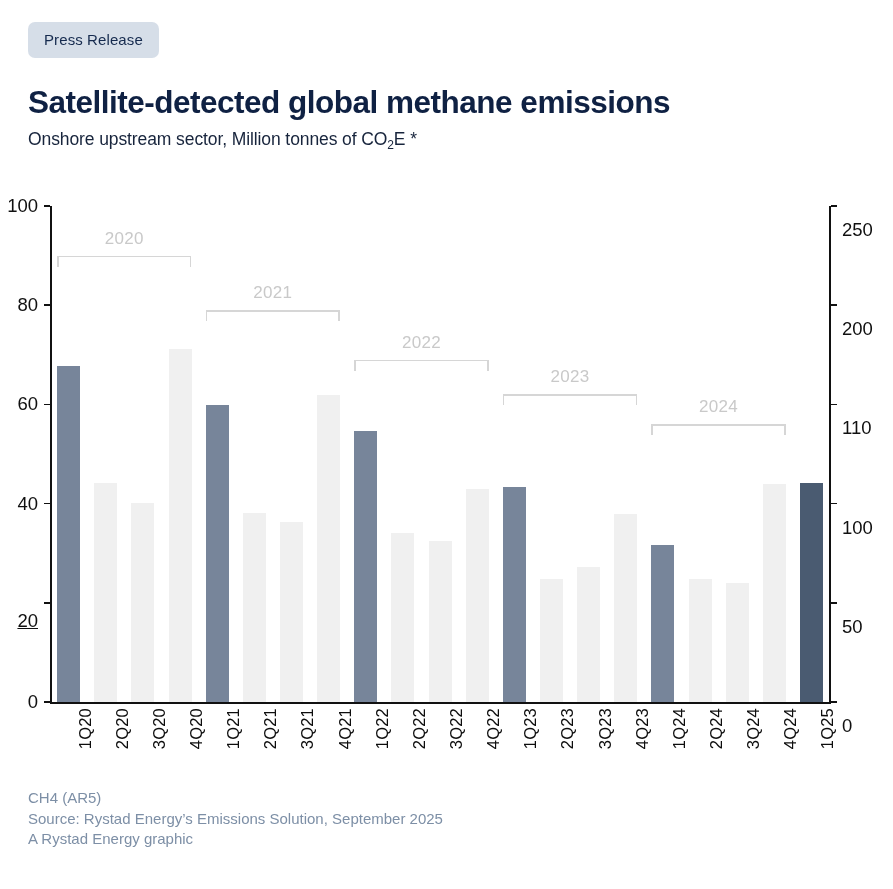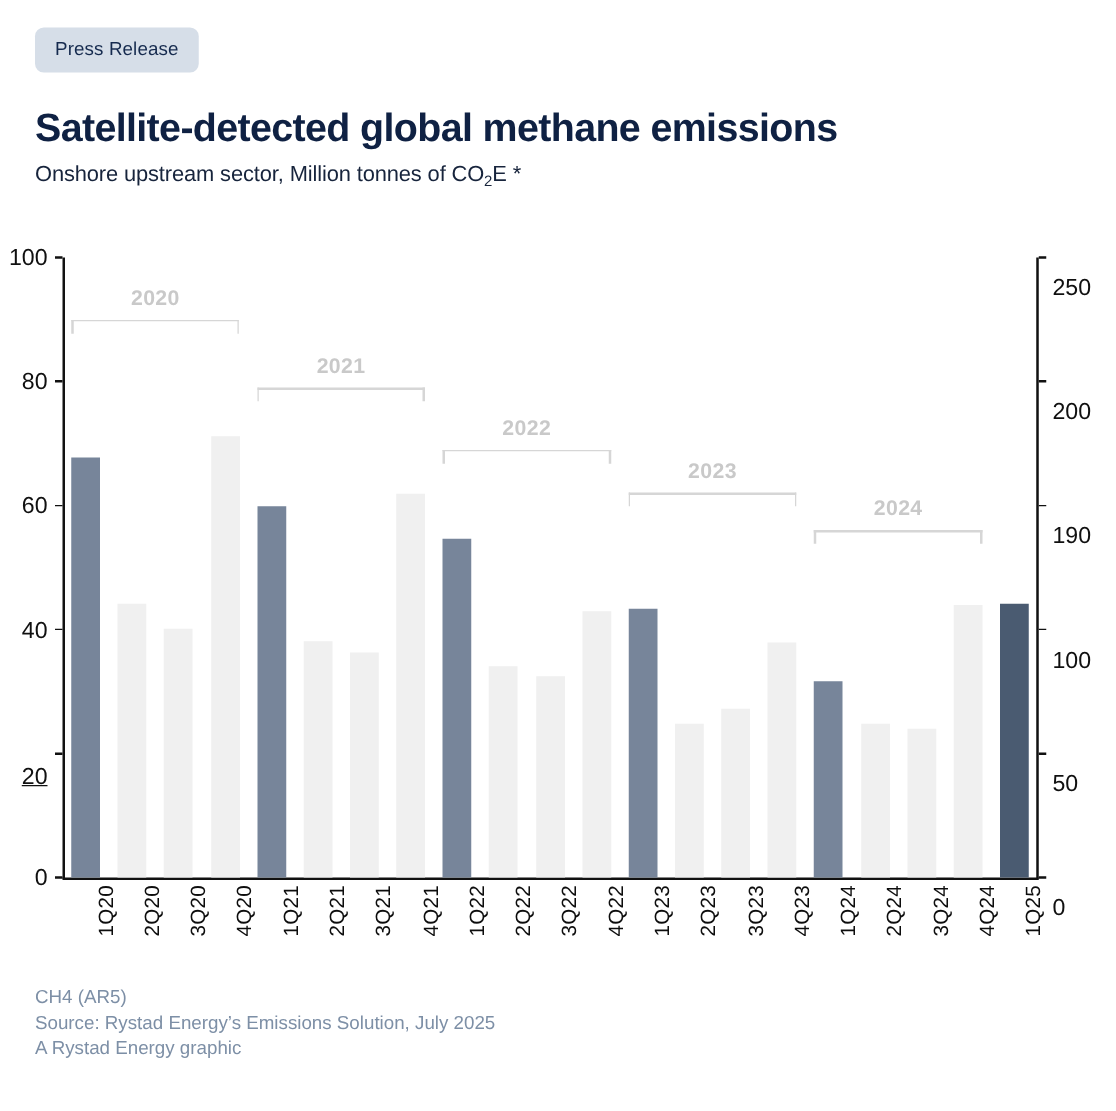--- a/index.html
+++ b/index.html
@@ -119,21 +119,21 @@
     position: absolute; top: 0;
     width: 1.6px; height: 11px; background: #d6d6d6;
   }
   .bracket .cap.l { left: 0; }
   .bracket .cap.r { right: 0; }
   .bracket .yr {
     position: absolute;
     top: -27px; left: 0; width: 100%;
     text-align: center;
     font-size: 17px;
-    font-weight: bold;
+    font-weight: normal;
     color: #c9c9c9;
     letter-spacing: .3px;
   }
 
   
   .footer {
     position: absolute;
     left: 28px; top: 788px;
     width: 845px;
     color: #7d8fa6;
@@ -172,21 +172,21 @@
         <div class="ylab ylab-l" style="top: -9px;">100</div>
       </div>
     <div id="yticks-right">
         <div class="tick tick-r" style="top: 495.25px;"></div>
         <div class="ylab ylab-r" style="top: 487px;">0</div>
         <div class="tick tick-r" style="top: 396.05px;"></div>
         <div class="ylab ylab-r" style="top: 387.8px;">50</div>
         <div class="tick tick-r" style="top: 296.85px;"></div>
         <div class="ylab ylab-r" style="top: 288.6px;">100</div>
         <div class="tick tick-r" style="top: 197.65px;"></div>
-        <div class="ylab ylab-r" style="top: 189.4px;">190</div>
+        <div class="ylab ylab-r" style="top: 189.4px;">110</div>
         <div class="tick tick-r" style="top: 98.45px;"></div>
         <div class="ylab ylab-r" style="top: 90.2px;">200</div>
         <div class="tick tick-r" style="top: -0.75px;"></div>
         <div class="ylab ylab-r" style="top: -9px;">250</div>
       </div>
 
     <div class="bars" id="bars">
         <div class="bar highlight" title="1Q20: 67.8" style="left: 7.07143px; height: 336.288px;"></div>
         <div class="bar normal" title="2Q20: 44.2" style="left: 44.2143px; height: 219.232px;"></div>
         <div class="bar normal" title="3Q20: 40.2" style="left: 81.3571px; height: 199.392px;"></div>
@@ -263,15 +263,15 @@
       <div class="xlab" style="left: 619.857px;">1Q24</div>
       <div class="xlab" style="left: 657px;">2Q24</div>
       <div class="xlab" style="left: 694.143px;">3Q24</div>
       <div class="xlab" style="left: 731.286px;">4Q24</div>
       <div class="xlab" style="left: 768.429px;">1Q25</div>
     </div>
 </div>
 
 <div class="footer">
   <div>CH4 (AR5)</div>
-  <div>Source: Rystad Energy’s Emissions Solution, July 2025</div>
+  <div>Source: Rystad Energy’s Emissions Solution, September 2025</div>
   <div>A Rystad Energy graphic</div>
 </div>
 
 </body></html>

